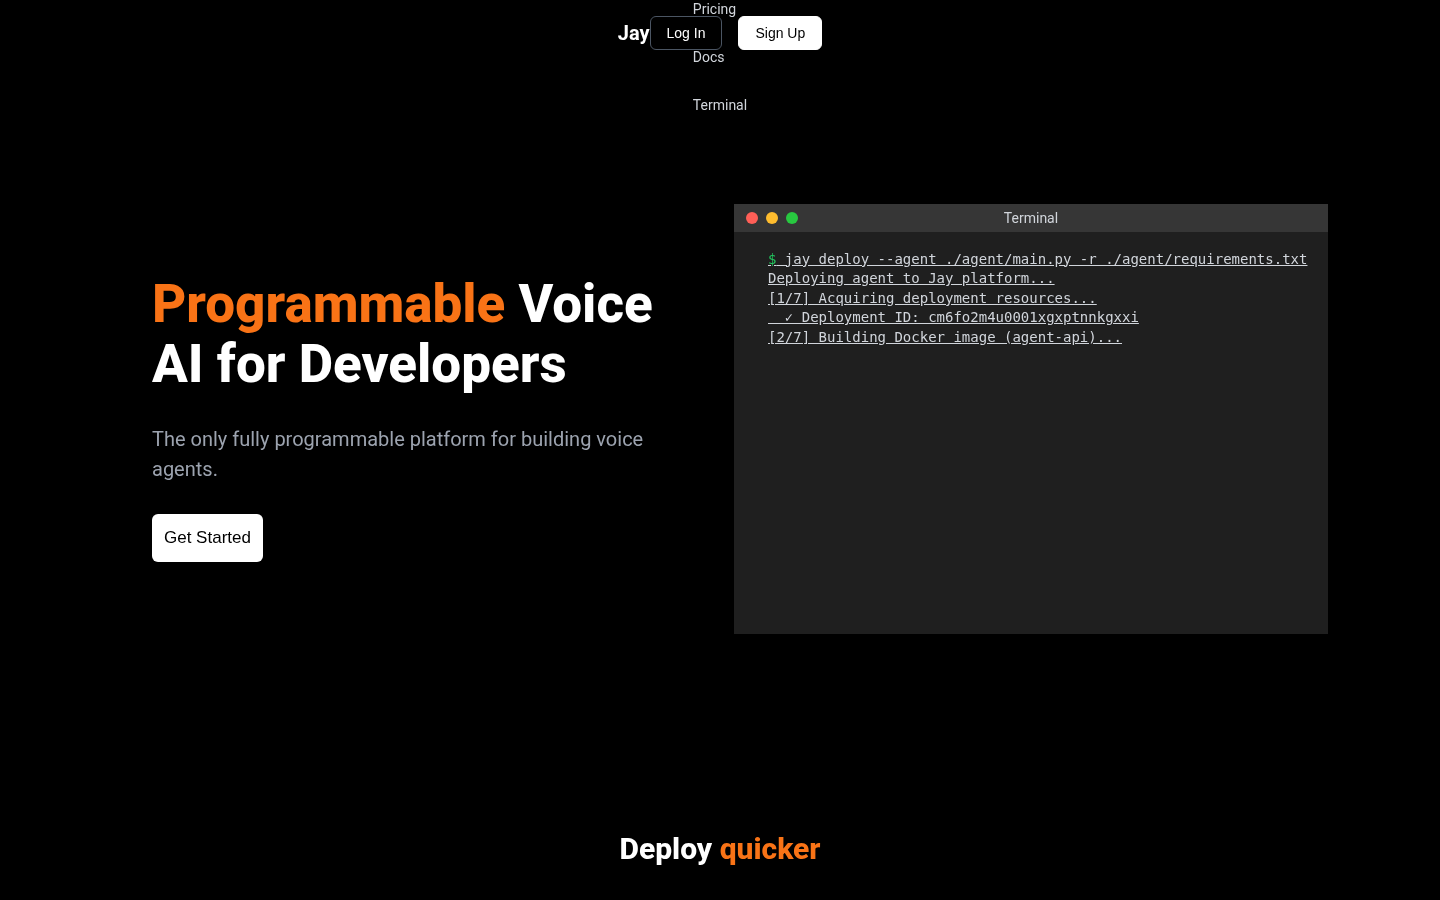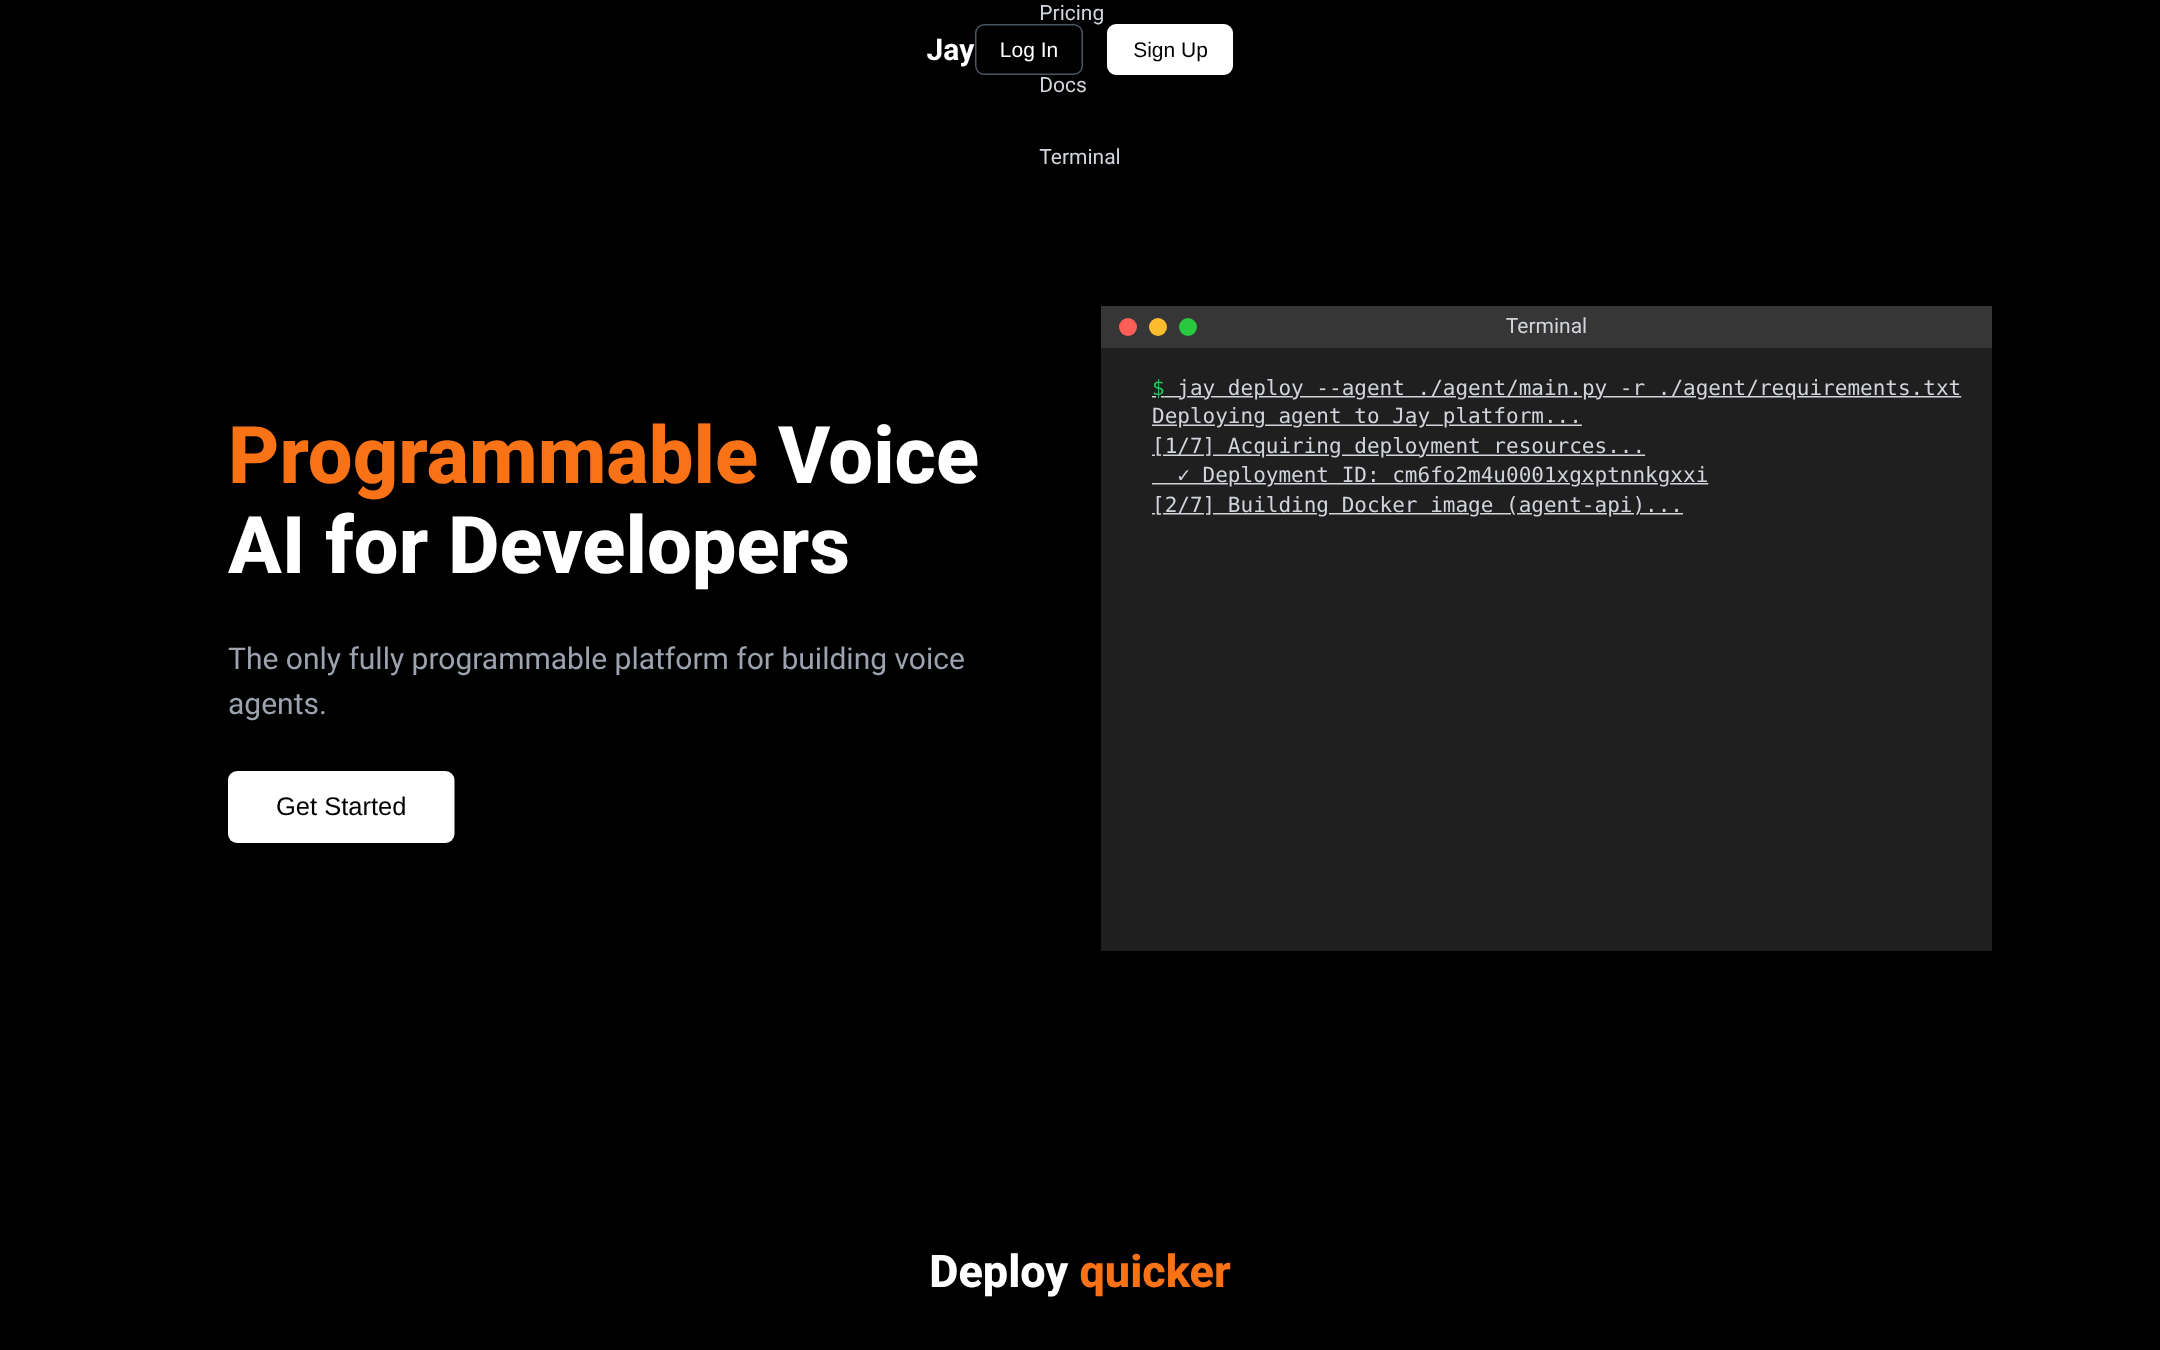--- a/index.html
+++ b/index.html
@@ -89,21 +89,21 @@
       color: #9ca3af;
       line-height: 1.5;
       max-width: 560px;
     }
     .hero-cta {
       display: flex;
     }
     .btn-lg {
       font-size: 17px;
       font-weight: 500;
-      padding: 14px 32px;
+      padding: 14px 12px;
       border-radius: 6px;
       background: #ffffff;
       color: #000000;
       border: none;
       cursor: pointer;
     }
 
     
     .hero-right {
       flex: 1 1 50%;

